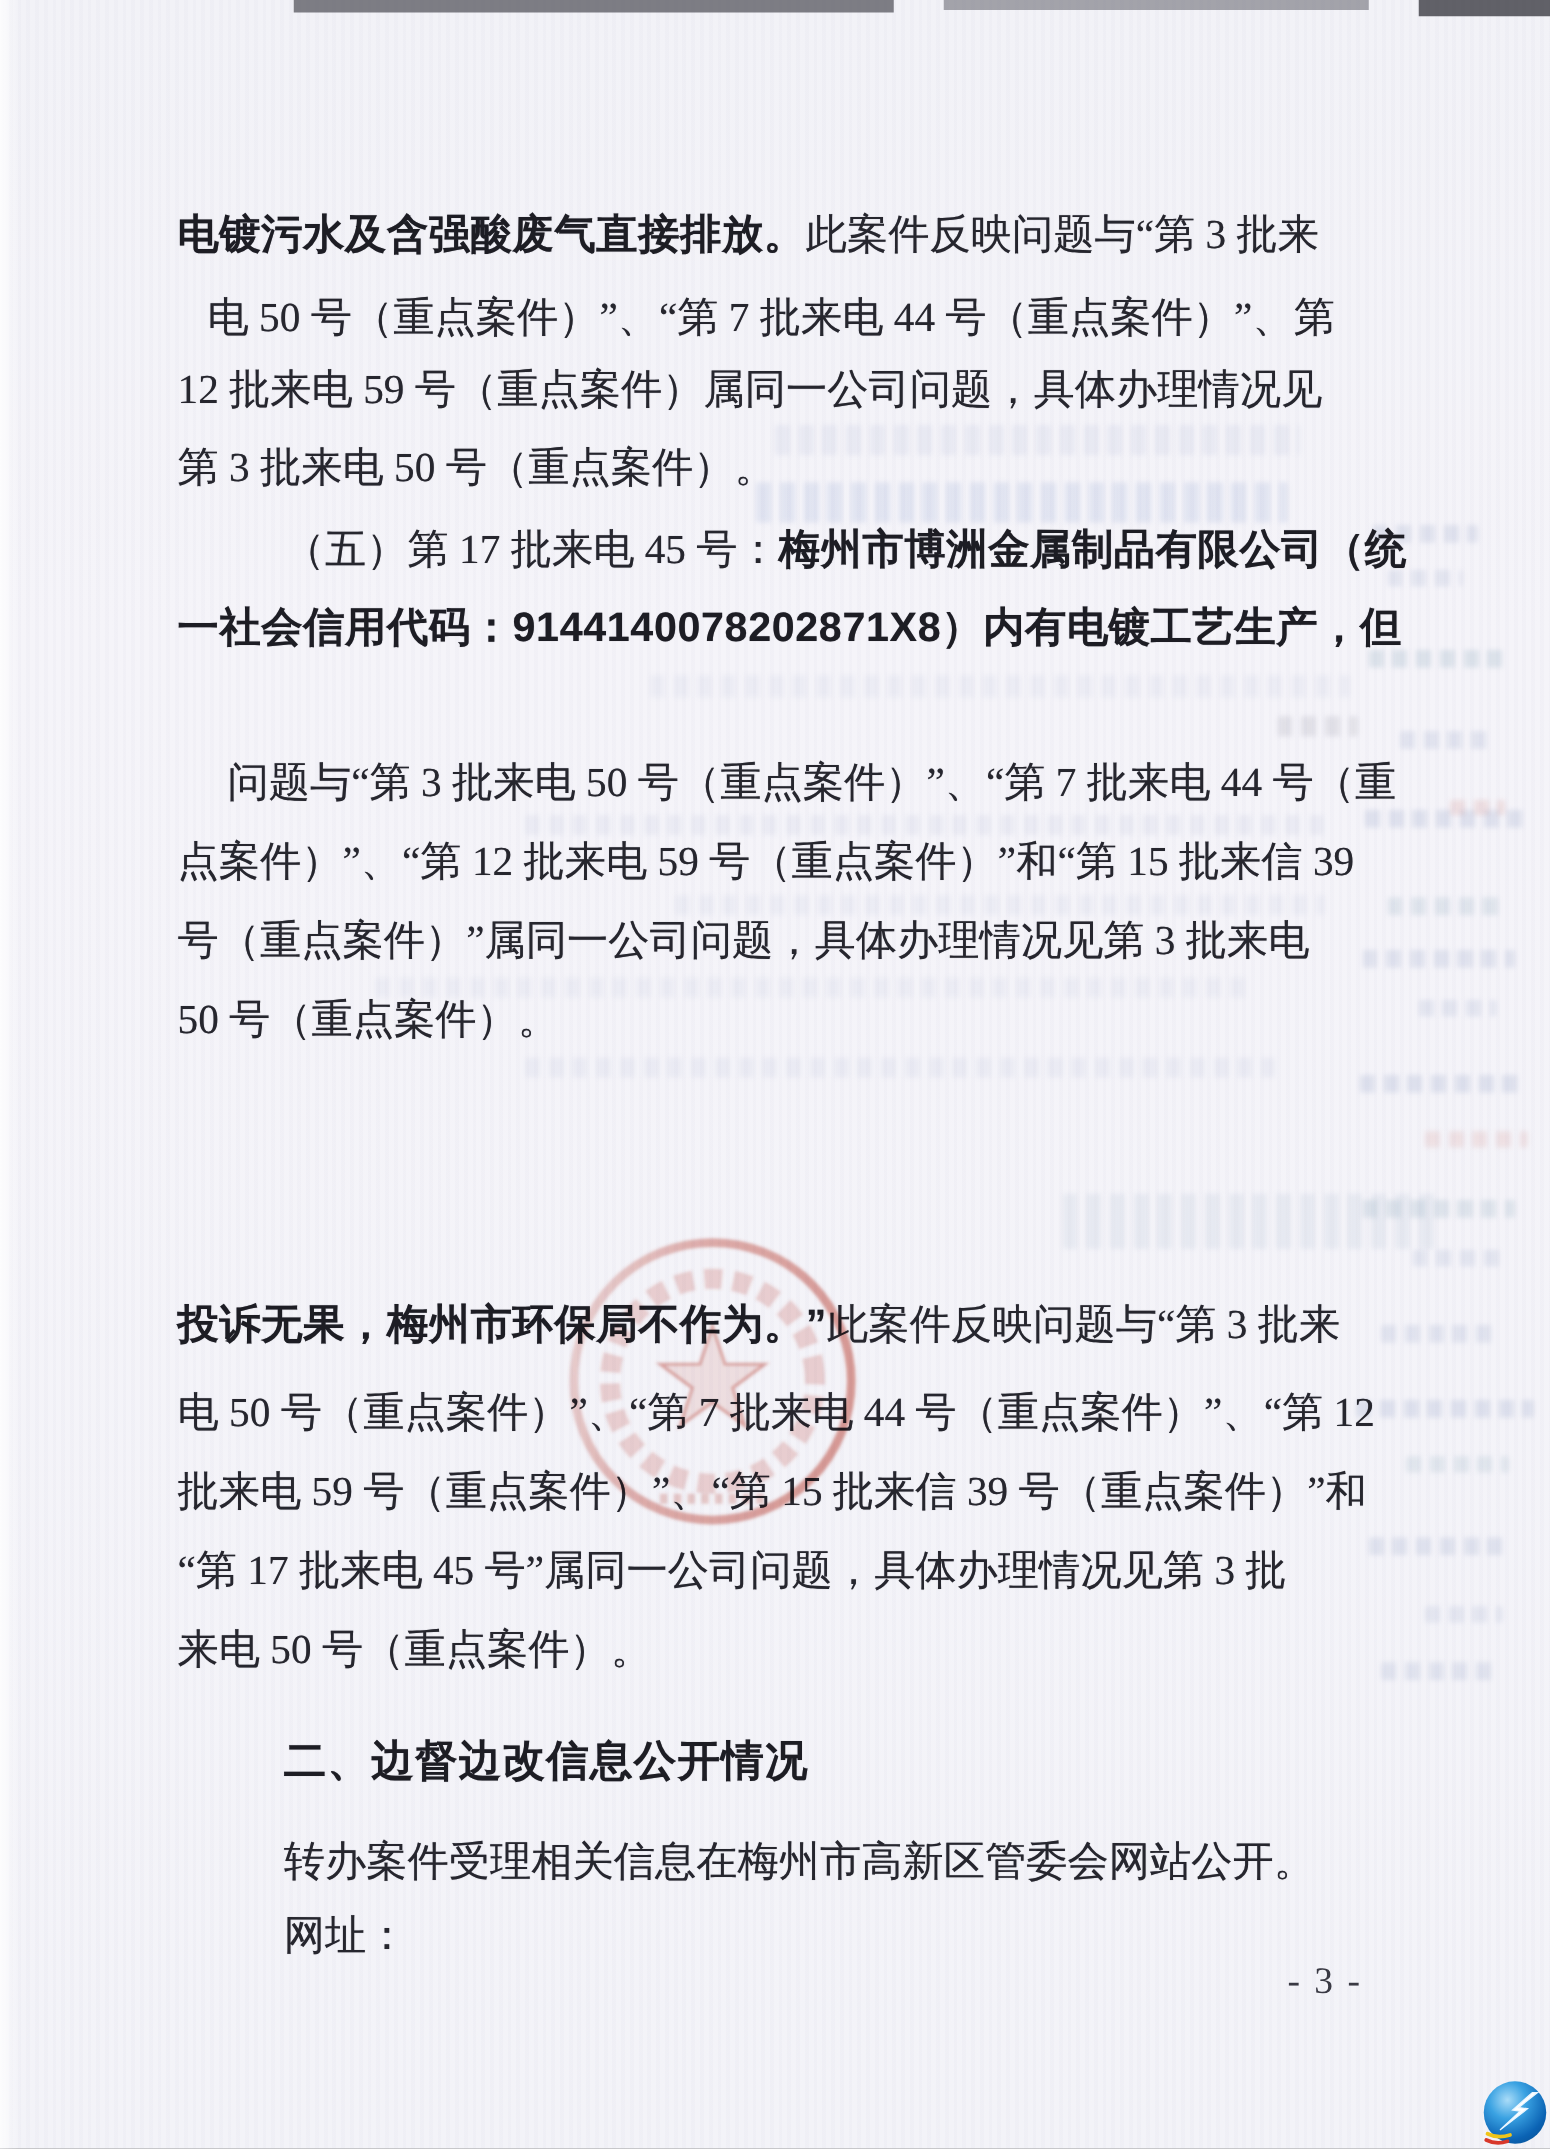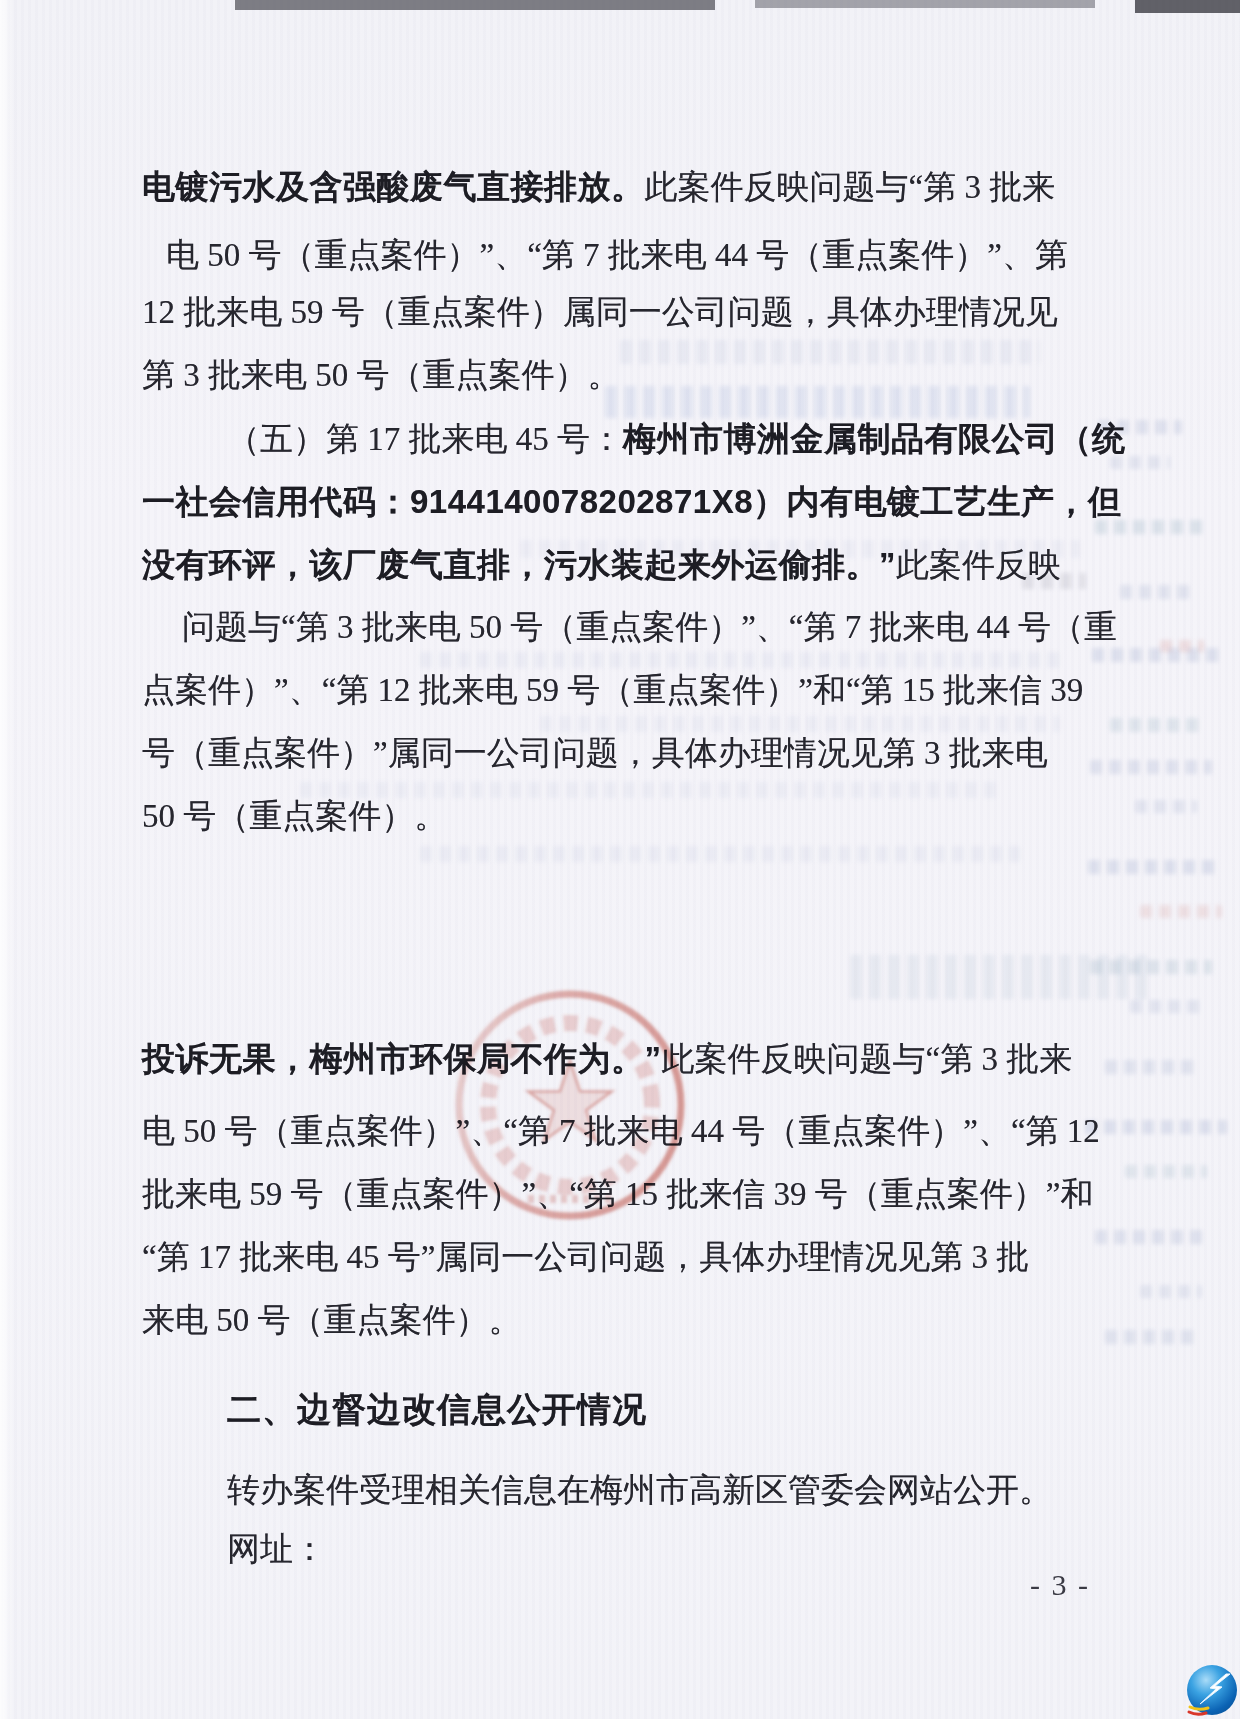--- a/index.html
+++ b/index.html
@@ -81,21 +81,20 @@
       <div class="ghost" style="left: 1022px; top: 573px; width: 64px; height: 16px; background: repeating-linear-gradient(90deg, rgba(110, 110, 130, 0.14) 0px, rgba(110, 110, 130, 0.14) 12px, rgba(0, 0, 0, 0) 12px, rgba(0, 0, 0, 0) 19px);"></div>
     </div>
 
   <div id="doc-body" class="doc-body">
       <div class="line" style="top: 163px; left: 142px;"><span class="hei">电镀污水及含强酸废气直接排放。</span><span class="song">此案件反映问题与“第 3 批来</span></div>
       <div class="line" style="top: 232px; left: 142px; margin-left: 24px;"><span class="song">电 50 号（重点案件）”、“第 7 批来电 44 号（重点案件）”、第</span></div>
       <div class="line" style="top: 289px; left: 142px;"><span class="song">12 批来电 59 号（重点案件）属同一公司问题，具体办理情况见</span></div>
       <div class="line" style="top: 352px; left: 142px;"><span class="song">第 3 批来电 50 号（重点案件）。</span></div>
       <div class="line" style="top: 415px; left: 227px;"><span class="song">（五）第 17 批来电 45 号：</span><span class="hei">梅州市博洲金属制品有限公司（统</span></div>
       <div class="line" style="top: 478px; left: 142px;"><span class="hei">一社会信用代码：9144140078202871X8）内有电镀工艺生产，但</span></div>
-      <div class="line" style="top: 541px; left: 142px;"><span class="hei">没有环评，该厂废气直排，污水装起来外运偷排。”</span><span class="song">此案件反映</span></div>
       <div class="line" style="top: 604px; left: 142px; margin-left: 40px;"><span class="song">问题与“第 3 批来电 50 号（重点案件）”、“第 7 批来电 44 号（重</span></div>
       <div class="line" style="top: 667px; left: 142px;"><span class="song">点案件）”、“第 12 批来电 59 号（重点案件）”和“第 15 批来信 39</span></div>
       <div class="line" style="top: 730px; left: 142px;"><span class="song">号（重点案件）”属同一公司问题，具体办理情况见第 3 批来电</span></div>
       <div class="line" style="top: 793px; left: 142px;"><span class="song">50 号（重点案件）。</span></div>
       <div class="line" style="top: 1035px; left: 142px;"><span class="hei">投诉无果，梅州市环保局不作为。”</span><span class="song">此案件反映问题与“第 3 批来</span></div>
       <div class="line" style="top: 1108px; left: 142px;"><span class="song">电 50 号（重点案件）”、“第 7 批来电 44 号（重点案件）”、“第 12</span></div>
       <div class="line" style="top: 1171px; left: 142px;"><span class="song">批来电 59 号（重点案件）”、“第 15 批来信 39 号（重点案件）”和</span></div>
       <div class="line" style="top: 1234px; left: 142px;"><span class="song">“第 17 批来电 45 号”属同一公司问题，具体办理情况见第 3 批</span></div>
       <div class="line" style="top: 1297px; left: 142px;"><span class="song">来电 50 号（重点案件）。</span></div>
       <div class="line" style="top: 1467px; left: 227px;"><span class="song">转办案件受理相关信息在梅州市高新区管委会网站公开。</span></div>

